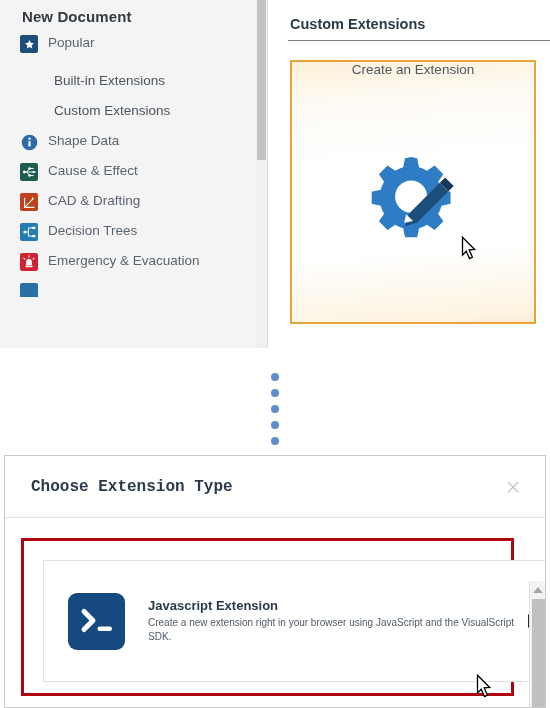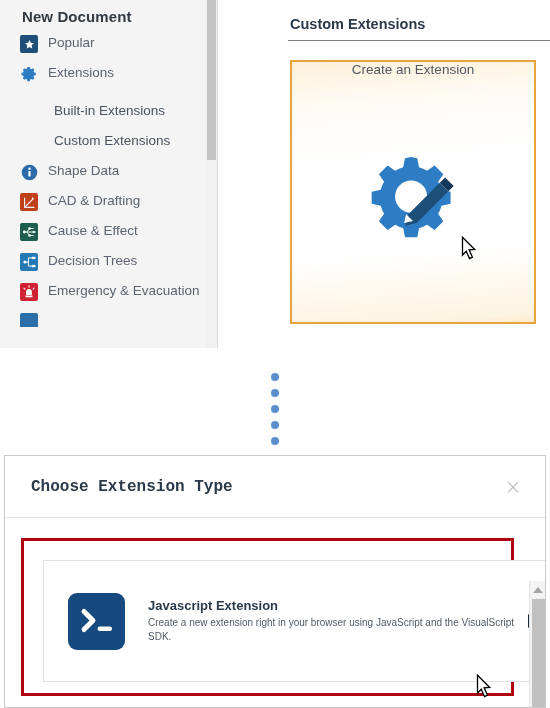--- a/index.html
+++ b/index.html
@@ -8,21 +8,21 @@
     width: 550px; height: 708px;
     background: #ffffff;
     font-family: "Liberation Sans", sans-serif;
     overflow: hidden;
   }
   #root { position: relative; width: 550px; height: 708px; background:#fff; }
 
   
   .sidebar {
     position: absolute; left: 0; top: 0;
-    width: 218px; height: 348px;
+    width: 268px; height: 348px;
     background: #f4f4f4;
     border-right: 1px solid #dcdcdc;
     overflow: hidden;
   }
   .sidebar-title {
     font-size: 15px; font-weight: bold; color: #333a42;
     padding: 8px 0 10px 22px; letter-spacing: .1px;
   }
   .nav-item {
     display: flex; align-items: flex-start;
@@ -159,73 +159,64 @@
 
     <div class="nav-item">
       <span class="nav-icon" style="background:#1f4e79;">
         <svg width="11" height="11" viewBox="0 0 24 24">
             <path fill="#ffffff" d="M12 2l2.9 6.3 6.9.8-5.1 4.7 1.4 6.8L12 17.2 5.9 20.6l1.4-6.8L2.2 9.1l6.9-.8z"></path>
           </svg>
       </span>
       <span class="nav-label">Popular</span>
     </div>
 
-    <div class="nav-item">
-      <span class="nav-icon">
-        <svg width="18" height="18" viewBox="0 0 24 24">
-            <path fill="#2e7cc4" d="M12 8.2a3.8 3.8 0 100 7.6 3.8 3.8 0 000-7.6zm0 5.9a2.1 2.1 0 110-4.2 2.1 2.1 0 010 4.2z"></path>
-            <path fill="#2e7cc4" d="M21 13.6v-3.2l-2.3-.4a7 7 0 00-.7-1.7l1.3-1.9-2.2-2.2-1.9 1.3a7 7 0 00-1.7-.7L13.1 2.5H9.9l-.4 2.3a7 7 0 00-1.7.7L5.9 4.2 3.7 6.4l1.3 1.9a7 7 0 00-.7 1.7l-2.3.4v3.2l2.3.4a7 7 0 00.7 1.7l-1.3 1.9 2.2 2.2 1.9-1.3a7 7 0 001.7.7l.4 2.3h3.2l.4-2.3a7 7 0 001.7-.7l1.9 1.3 2.2-2.2-1.3-1.9a7 7 0 00.7-1.7z"></path>
-          </svg>
-      </span>
-      <span class="nav-label">Extensions</span>
-    </div>
 
     <div class="nav-sub">
       <span class="nav-label">Built-in Extensions</span>
     </div>
 
     <div class="nav-sub">
       <span class="nav-label">Custom Extensions</span>
     </div>
 
     <div style="height:8px;"></div>
 
     <div class="nav-item">
       <span class="nav-icon">
         <svg width="17" height="17" viewBox="0 0 24 24">
             <circle cx="12" cy="12" r="11" fill="#2c6ba8"></circle>
             <circle cx="12" cy="6.6" r="1.7" fill="#fff"></circle>
             <rect x="10.4" y="9.8" width="3.2" height="8" rx="1" fill="#fff"></rect>
           </svg>
       </span>
       <span class="nav-label">Shape Data</span>
-    </div>
-
-    <div class="nav-item">
-      <span class="nav-icon" style="background:#c0401a;">
-        <svg width="13" height="13" viewBox="0 0 24 24">
-            <path fill="none" stroke="#fff" stroke-width="2.1" d="M3 3v18h18"></path>
-            <path fill="none" stroke="#fff" stroke-width="2.1" d="M4 20L19 5"></path>
-            <path fill="#fff" d="M17 2l3.4 3.4-4.3 1z"></path>
-          </svg>
-      </span>
-      <span class="nav-label">CAD &amp; Drafting</span>
     </div>
 
     <div class="nav-item">
       <span class="nav-icon" style="background:#1d5c4e;">
         <svg width="14" height="14" viewBox="0 0 24 24">
           <path stroke="#fff" stroke-width="1.6" d="M3 12h18M8 12l5-6M8 12l5 6M14 6h6M14 18h6"></path>
           <circle cx="4" cy="12" r="2.4" fill="#fff"></circle>
             <circle cx="13" cy="6" r="2.2" fill="#fff"></circle>
           <circle cx="13" cy="18" r="2.2" fill="#fff"></circle>
             <rect x="18" y="10.6" width="5" height="2.8" fill="#fff"></rect>
         </svg>
       </span>
       <span class="nav-label">Cause &amp; Effect</span>
+    </div>
+
+    <div class="nav-item">
+      <span class="nav-icon" style="background:#c0401a;">
+        <svg width="13" height="13" viewBox="0 0 24 24">
+            <path fill="none" stroke="#fff" stroke-width="2.1" d="M3 3v18h18"></path>
+            <path fill="none" stroke="#fff" stroke-width="2.1" d="M4 20L19 5"></path>
+            <path fill="#fff" d="M17 2l3.4 3.4-4.3 1z"></path>
+          </svg>
+      </span>
+      <span class="nav-label">CAD &amp; Drafting</span>
     </div>
 
     <div class="nav-item">
       <span class="nav-icon" style="background:#2579b5;">
         <svg width="14" height="14" viewBox="0 0 24 24">
           <path stroke="#fff" stroke-width="1.7" fill="none" d="M6 12h5M11 12V5h7M11 12v7h7"></path>
           <circle cx="5" cy="12" r="2.6" fill="#fff"></circle>
           <rect x="17" y="3" width="6" height="4" fill="#fff"></rect>
           <rect x="17" y="17" width="6" height="4" fill="#fff"></rect>
         </svg>

